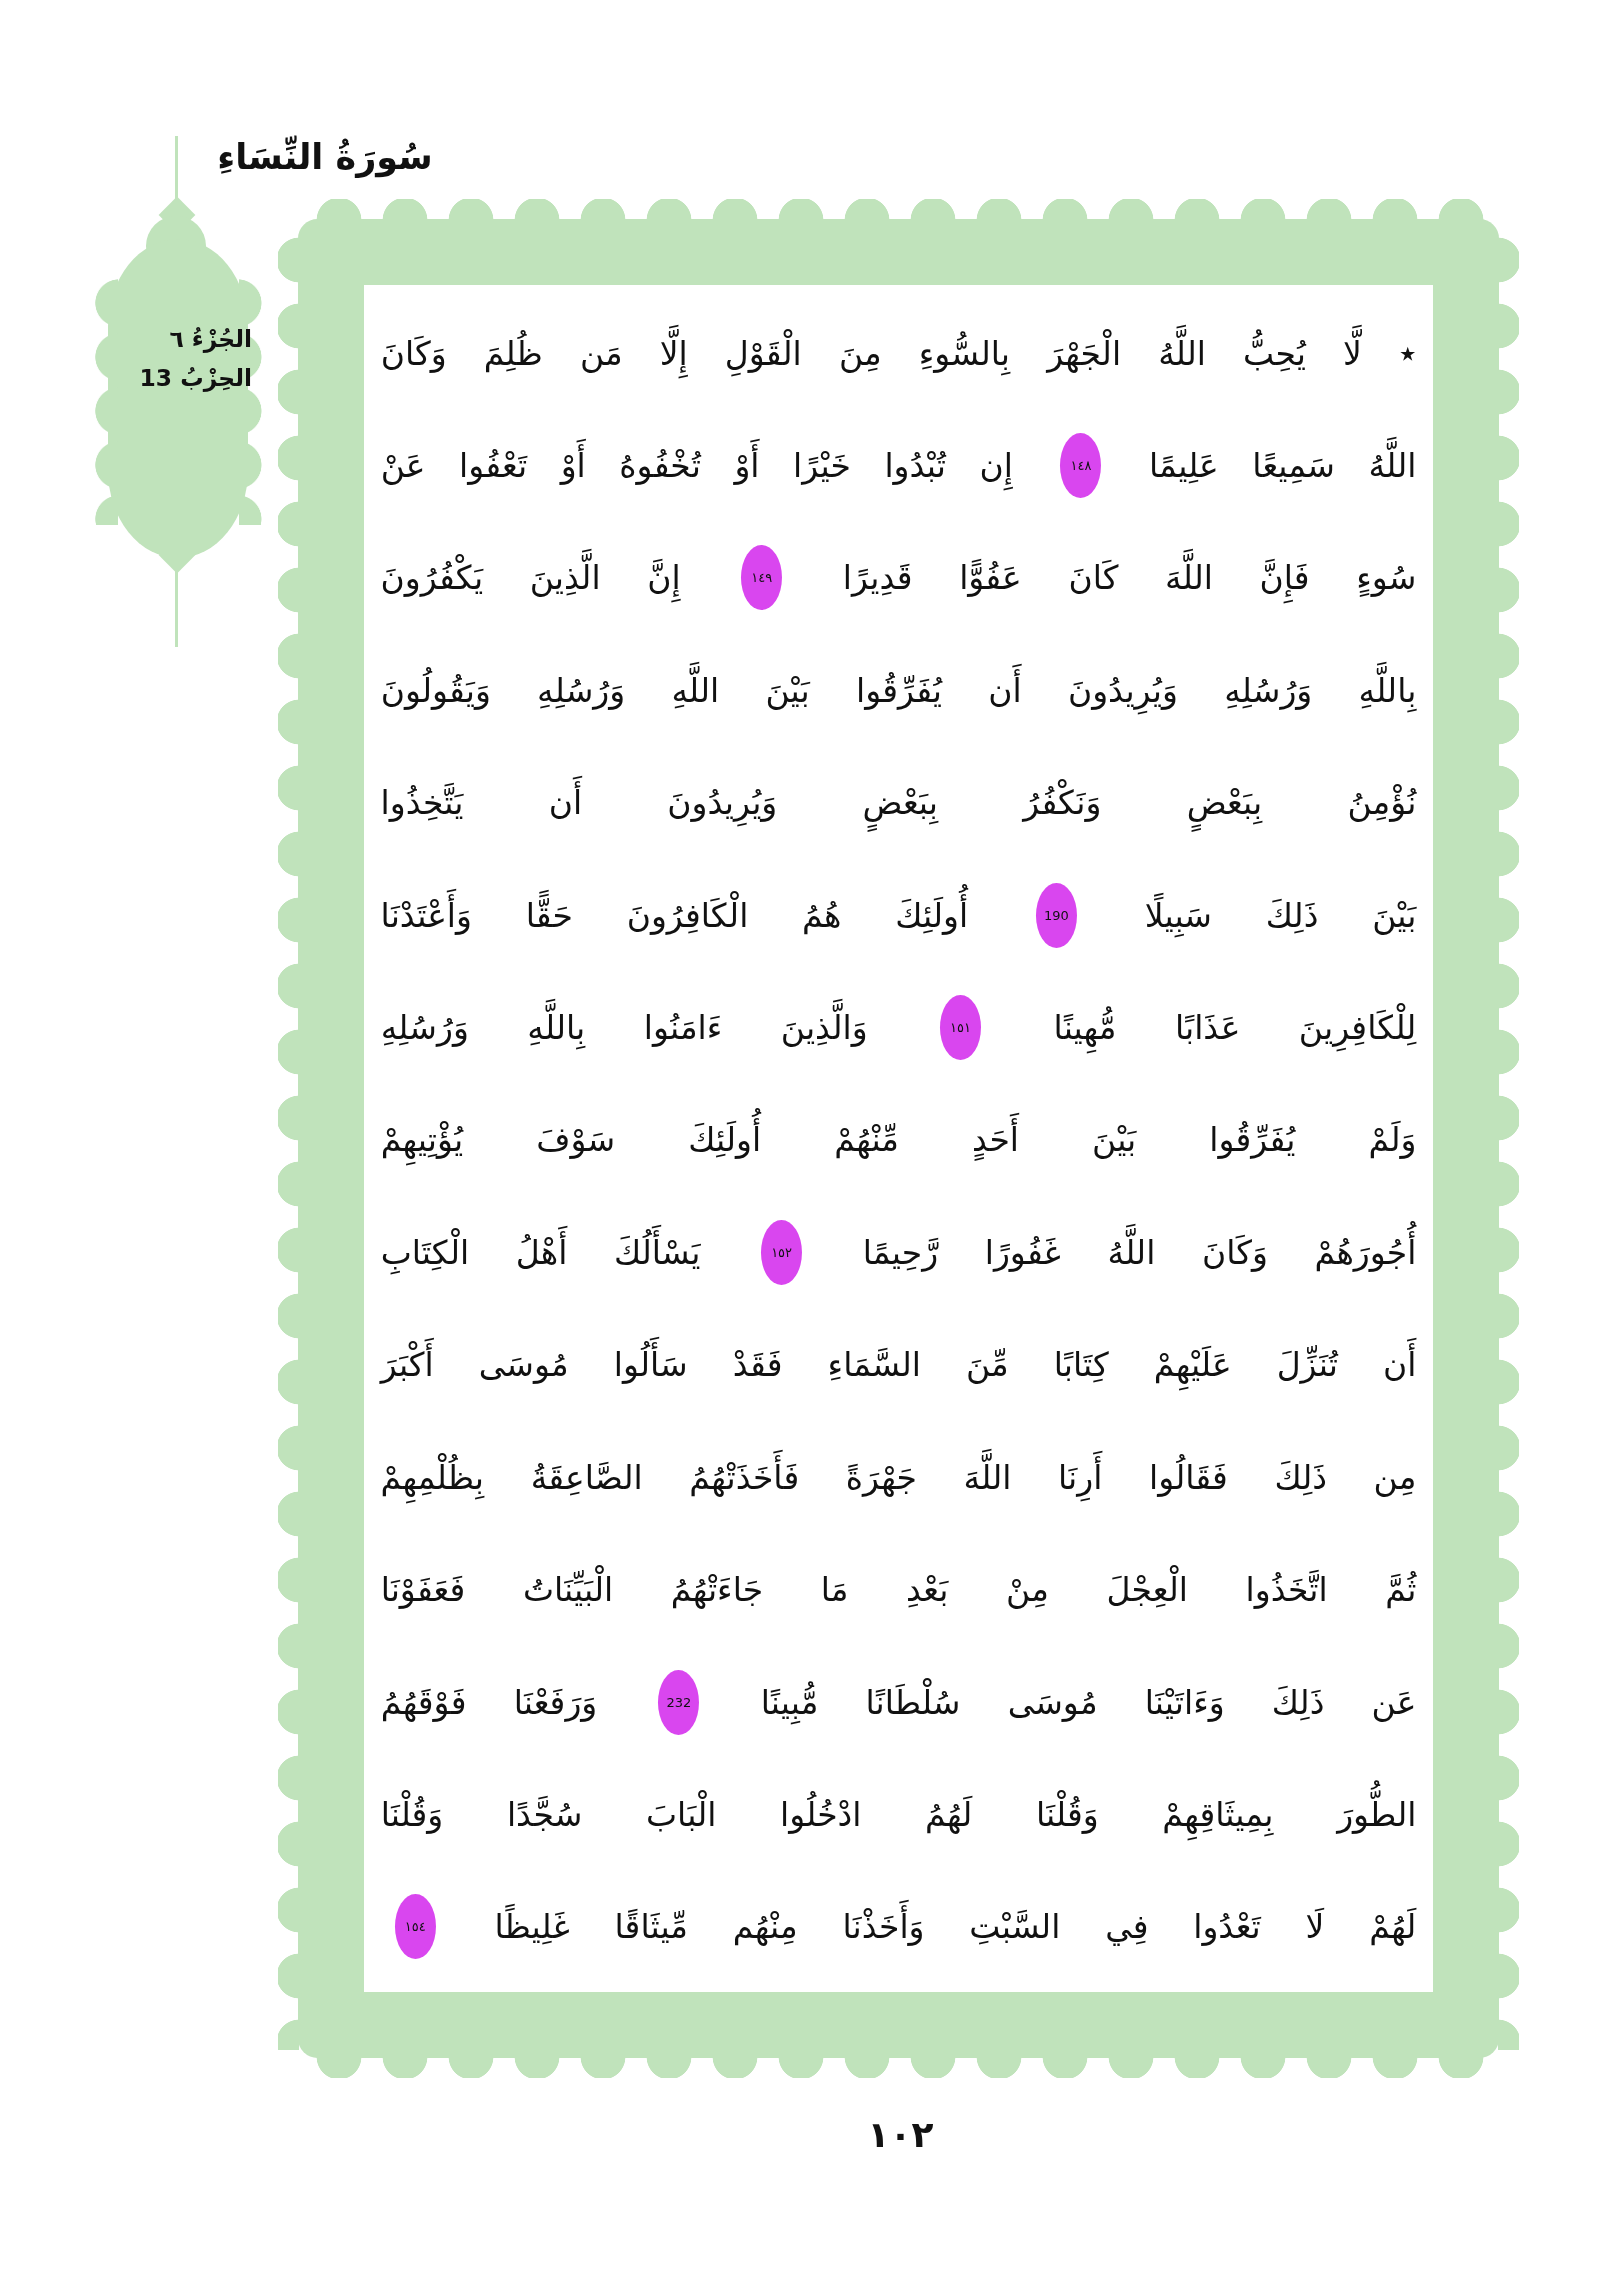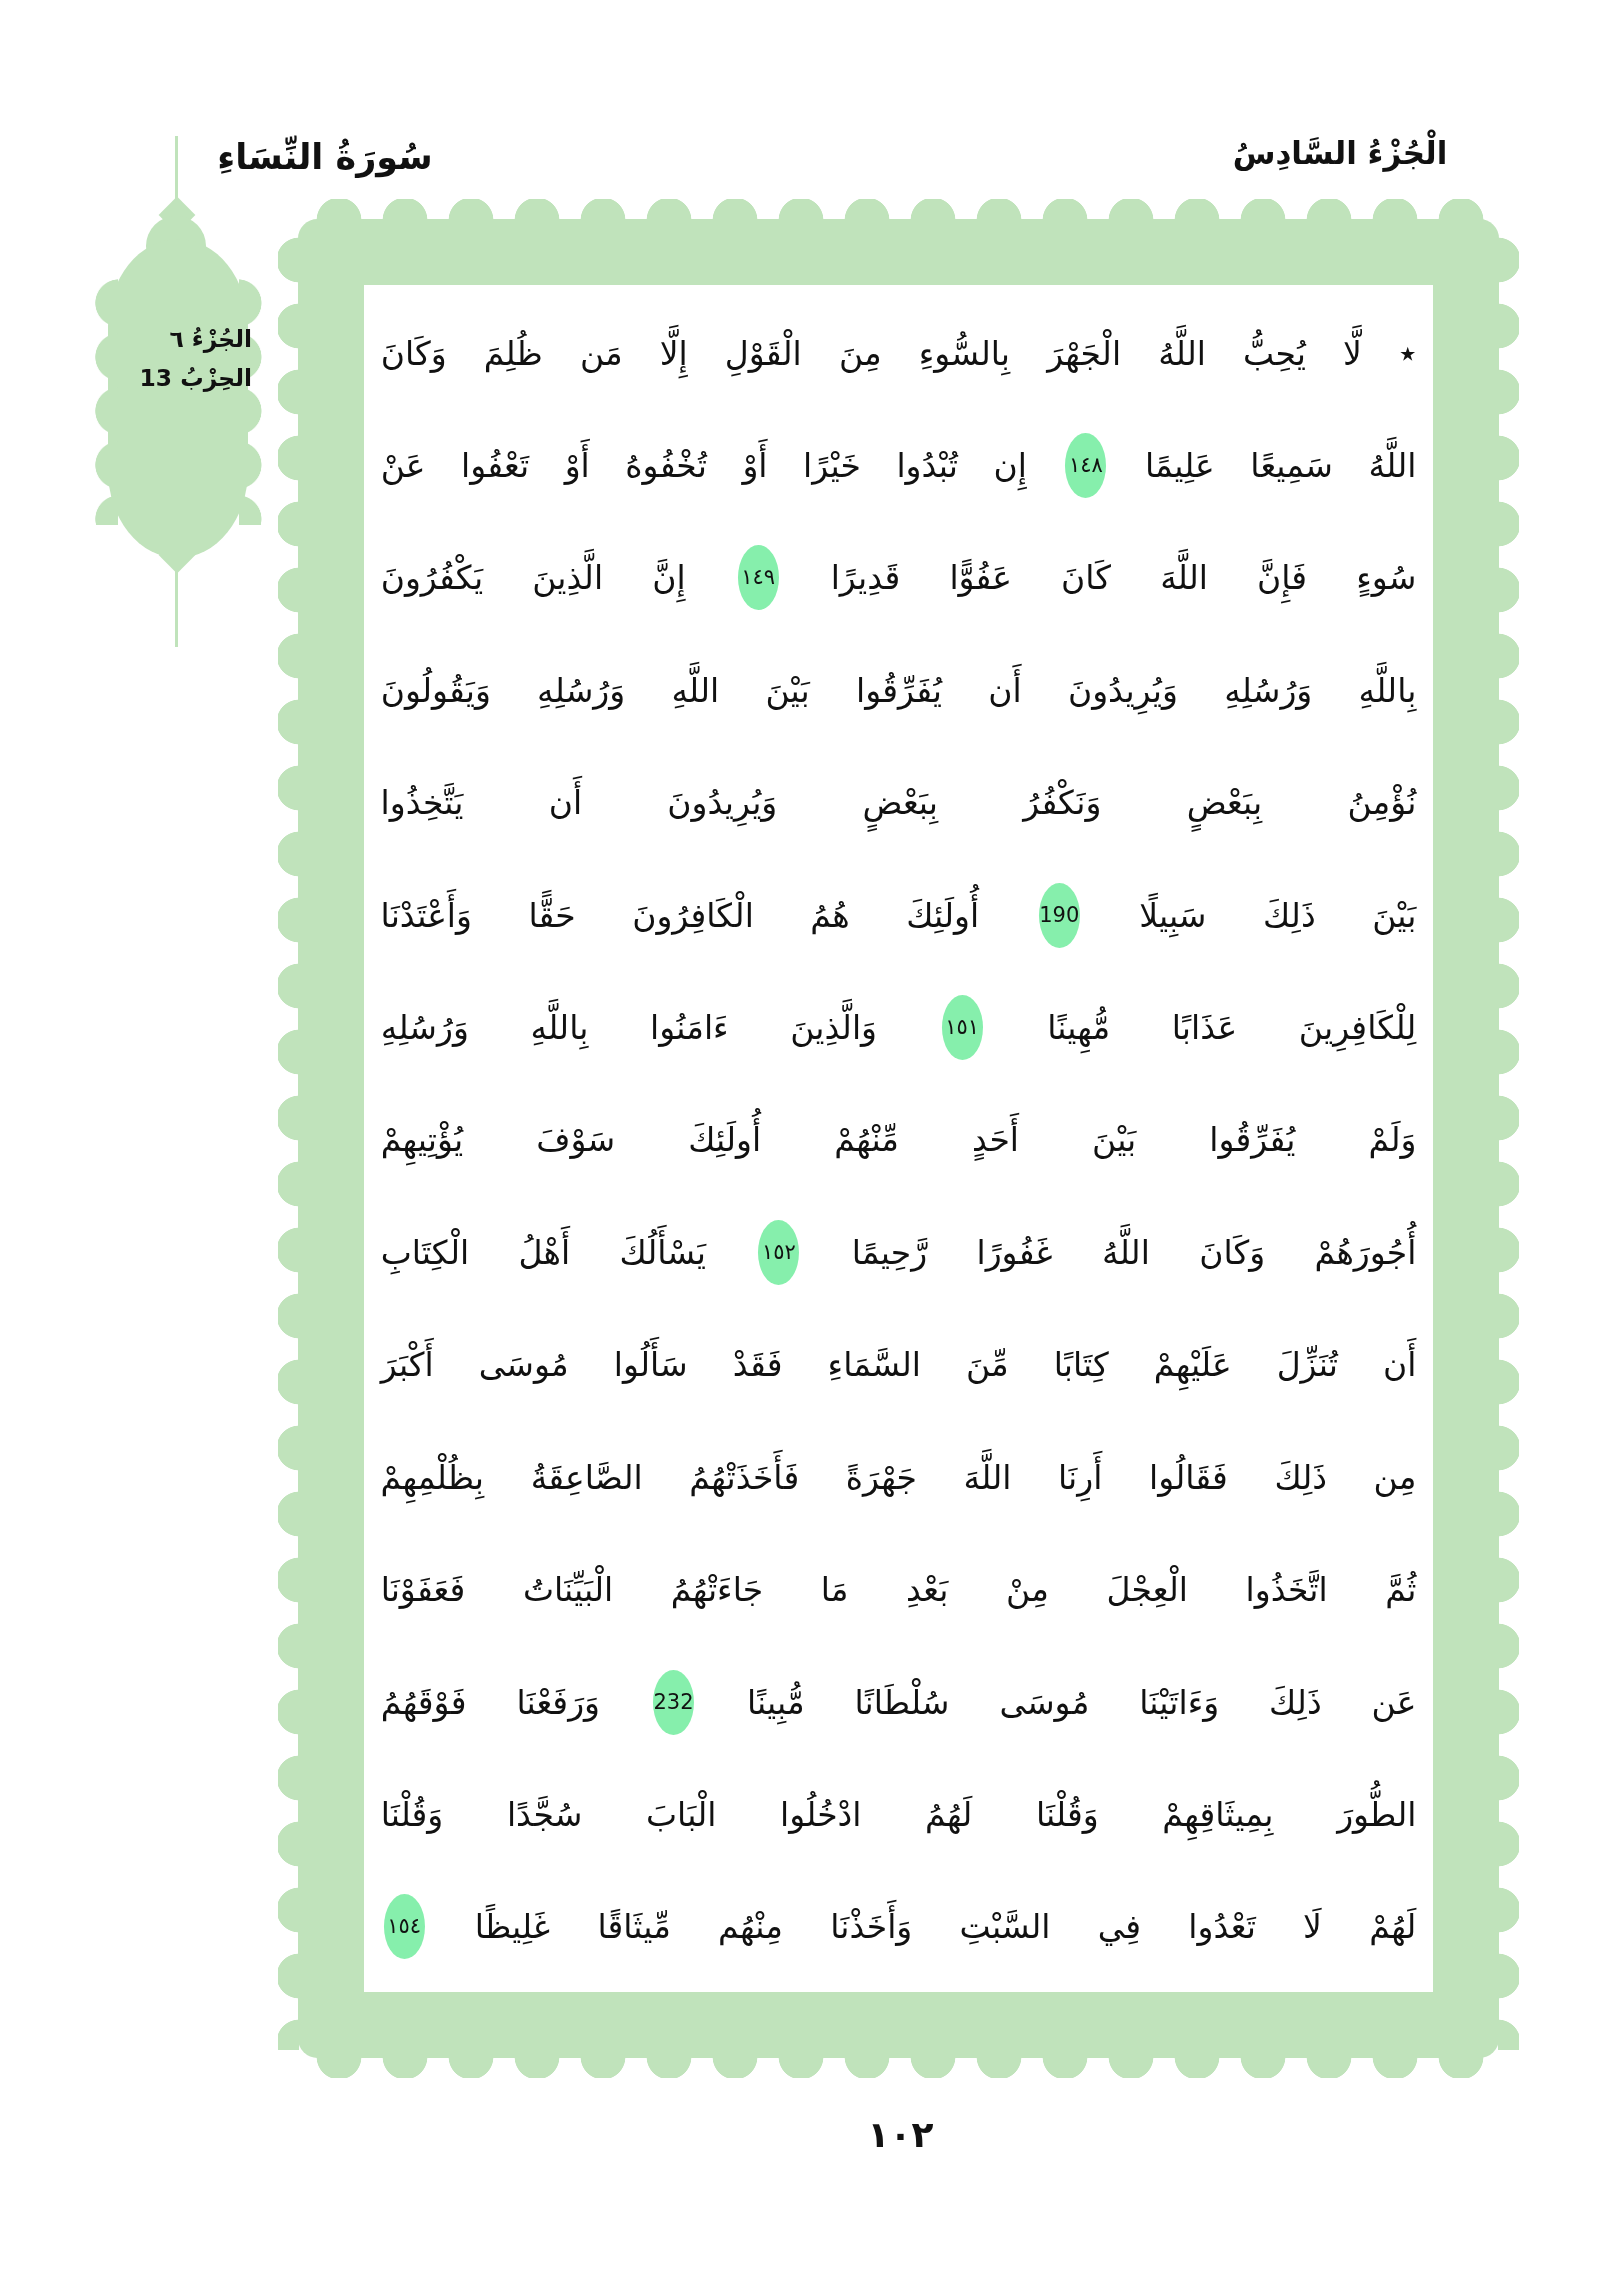--- a/index.html
+++ b/index.html
@@ -63,22 +63,22 @@
   }
   .qline {
     display: flex; flex-direction: row; justify-content: space-between;
     align-items: center; height: 112px; font-size: 33px;
     white-space: nowrap; direction: rtl;
   }
   .qline .w { display: inline-block; }
   .ayah {
     display: inline-flex; align-items: center; justify-content: center;
     min-width: 41px; height: 65px; border-radius: 50%;
-    background: #86efac; font-size: 21px; line-height: 1;
-    margin: 0 3px; flex: none;
+    background: #d946ef; font-size: 13px; line-height: 1;
+    margin: 0 14px; flex: none;
   }
   .hizb-star { font-size: 32px; flex: none; }
 
   
   .medallion { position: absolute; left: 0; top: 0; }
   .m-spire {
     position: absolute; width: 3px; background: #c0e3bb;
   }
   .m-spire.top { left: 175px; top: 136px; height: 76px; }
   .m-spire.bottom { left: 175px; top: 568px; height: 79px; }
@@ -119,21 +119,20 @@
     text-align: center; font-size: 36px; font-weight: bold; line-height: 53px;
   }
 </style>
 </head>
 <body>
 
 <div class="sheet">
 
   <div class="surah-header">سُورَةُ النِّسَاءِ</div>
 
-  <div class="juz-header">الْجُزْءُ السَّادِسُ</div>
 
   <div class="medallion">
     <div class="m-spire top"></div>
     <div class="m-tip top"></div>
     <div class="m-dome"></div>
     <div class="m-body"></div>
     <div class="m-lobes left"></div>
     <div class="m-lobes right"></div>
     <div class="m-tip bottom"></div>
     <div class="m-spire bottom"></div>

